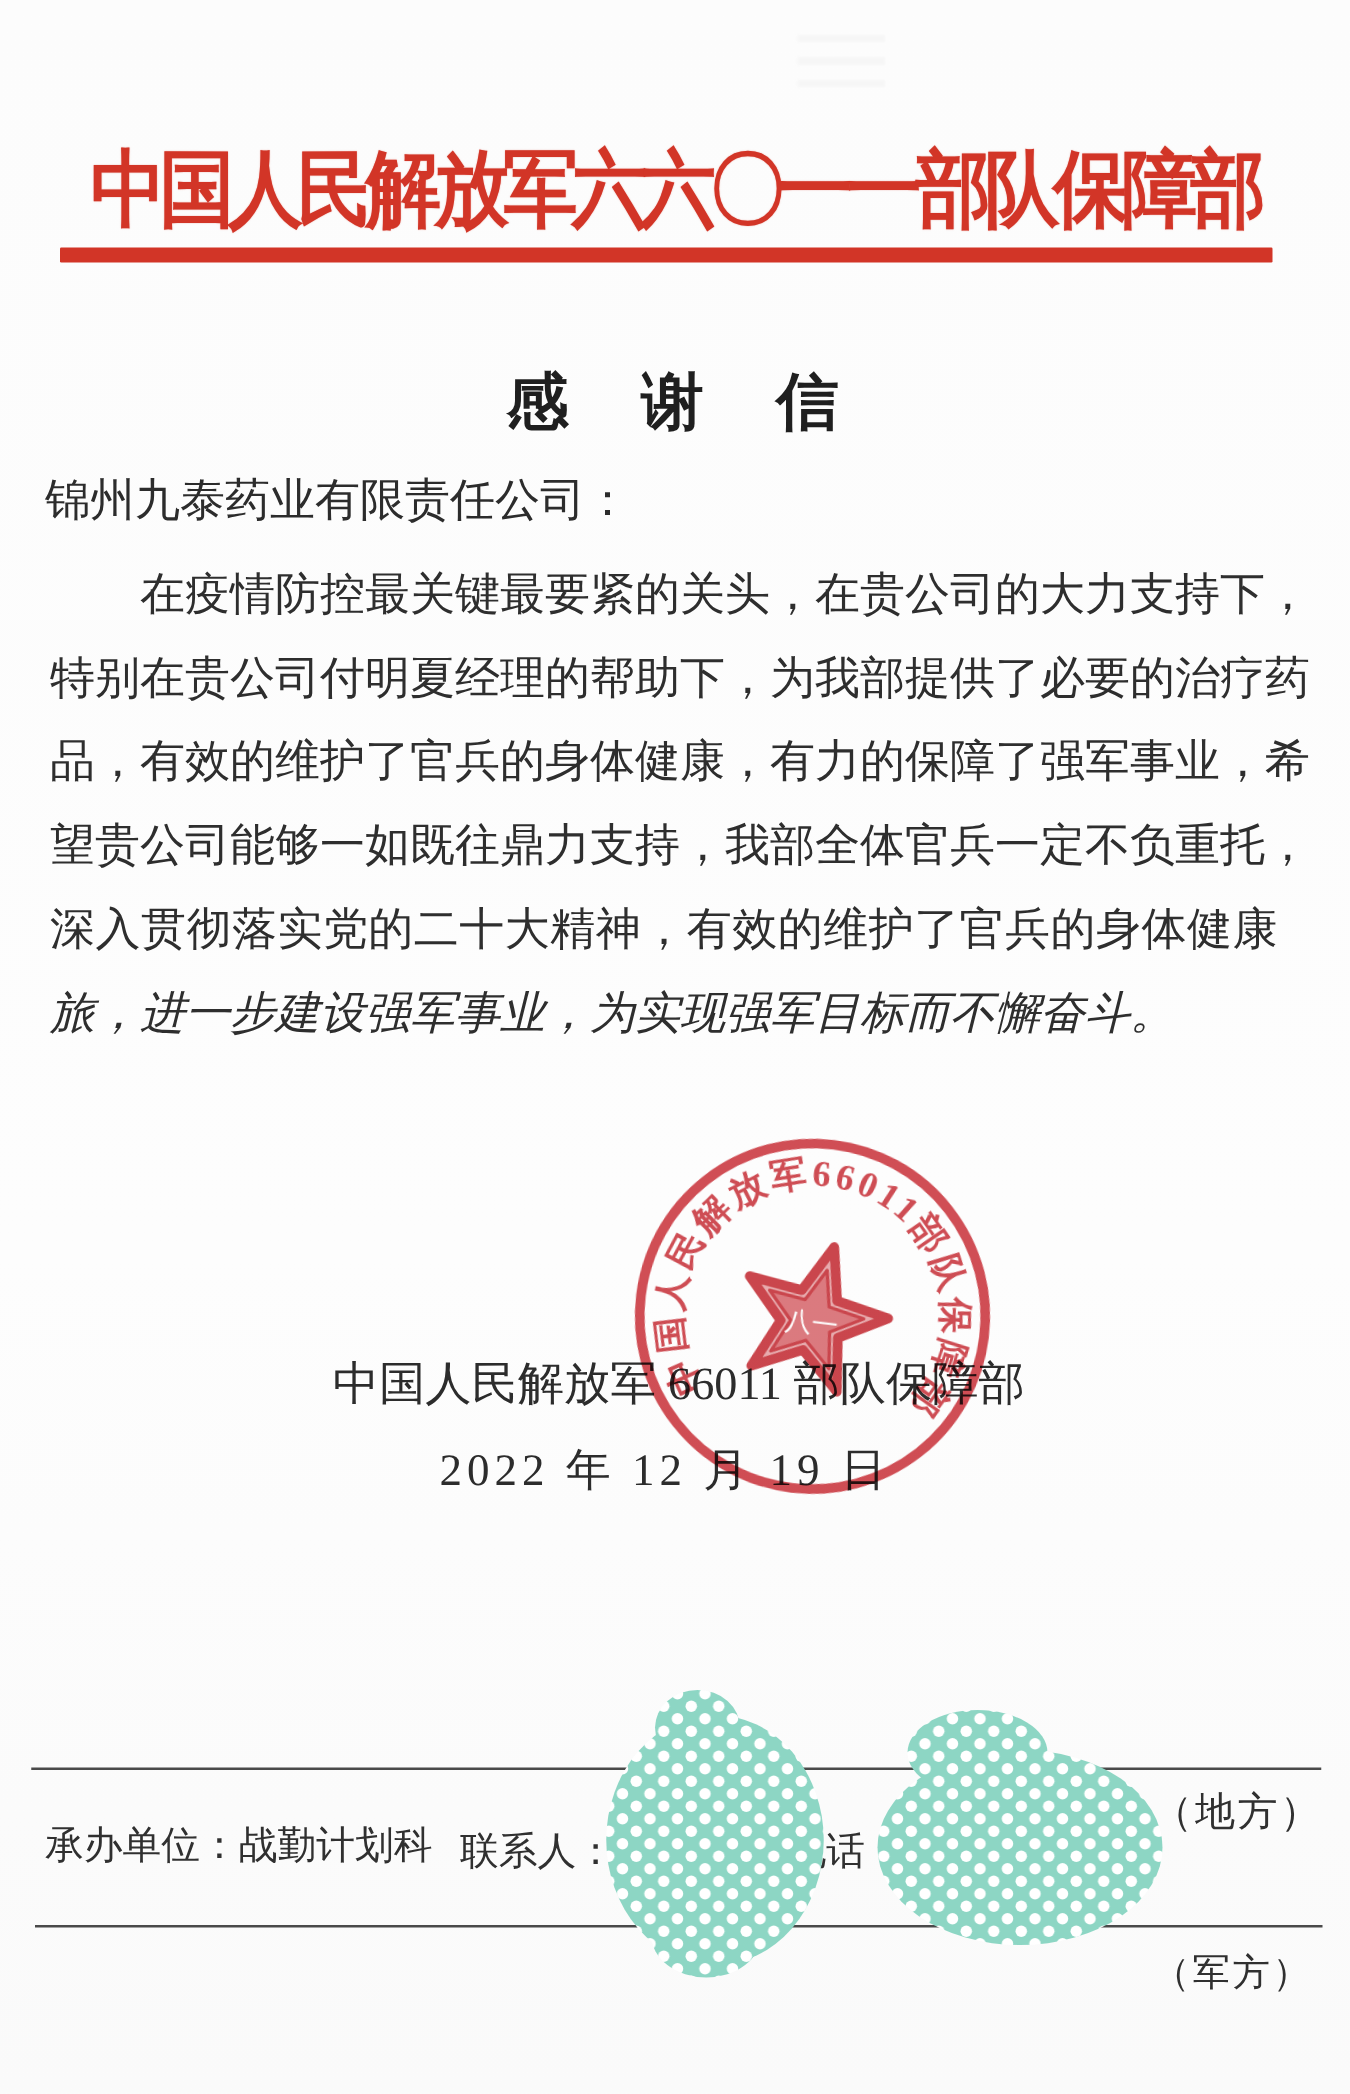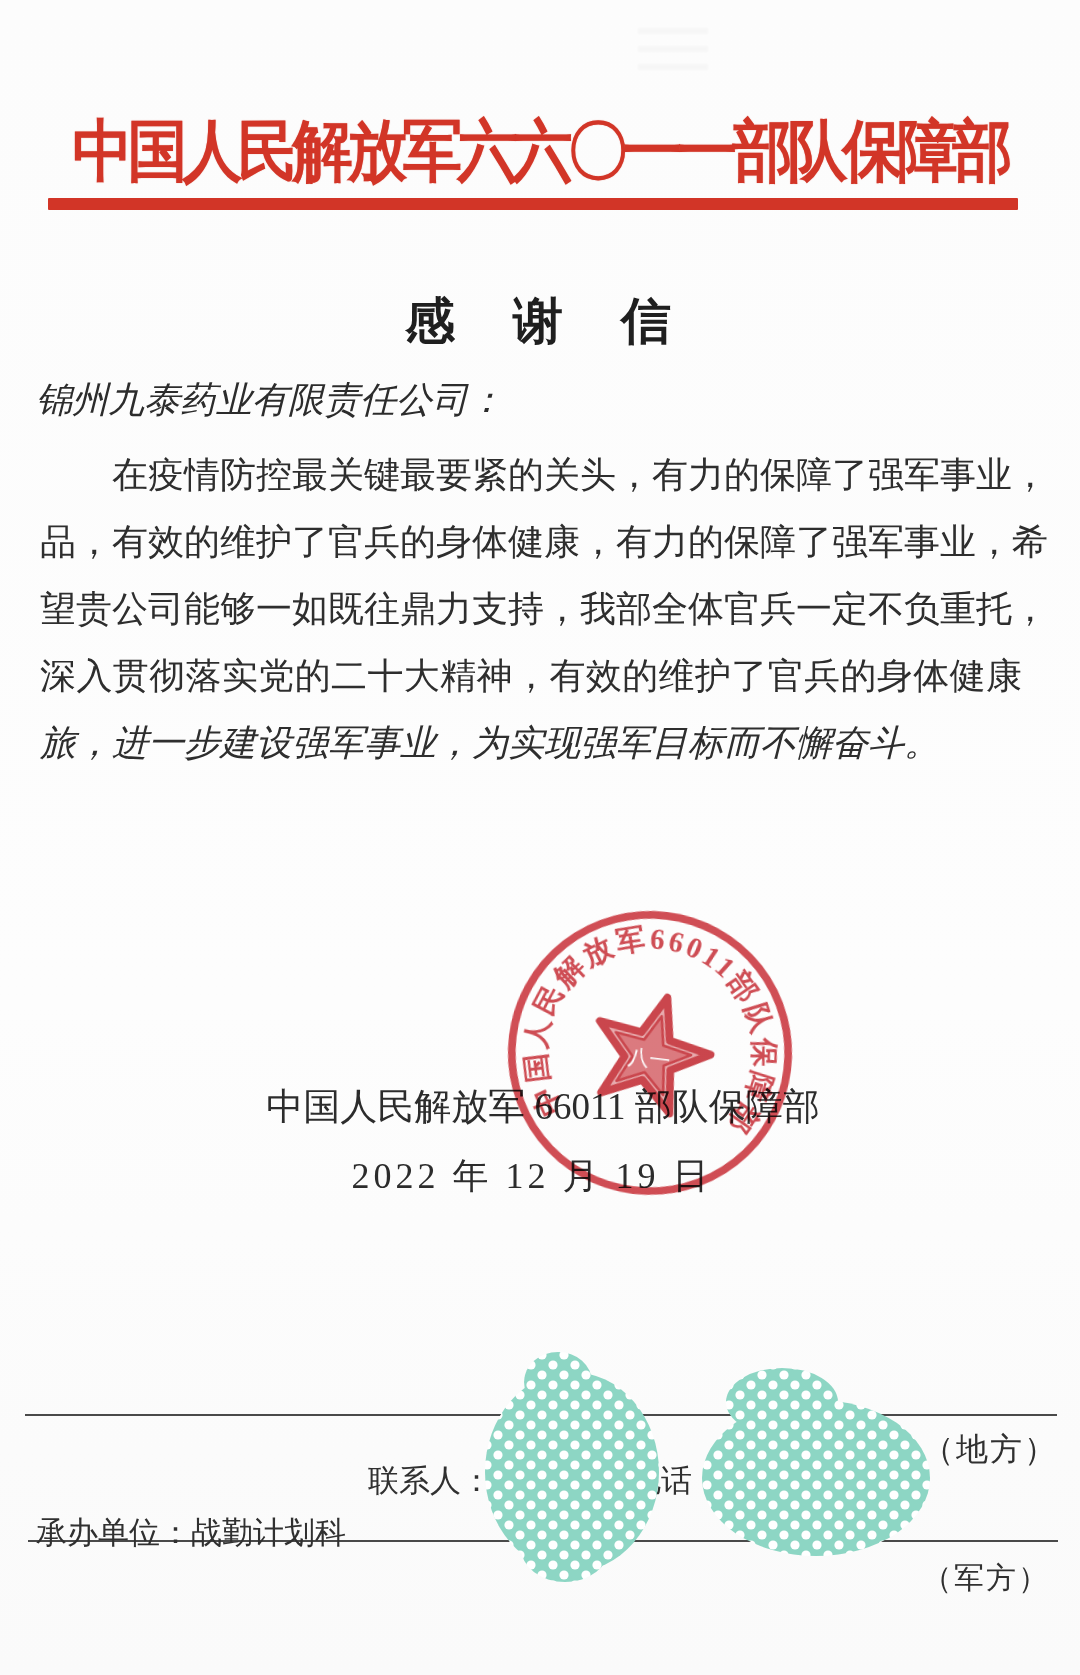--- a/index.html
+++ b/index.html
@@ -52,21 +52,20 @@
     color:#1f1f1f;
     letter-spacing:4px;
     white-space:nowrap;
   }
   .salutation{
     position:absolute;
     left:36px; top:376px;
     font-size:36px;
     color:#2c2c2c;
     white-space:nowrap;
-    font-style:italic;
   }
   .body-block{
     position:absolute;
     left:40px; top:442px;
     width:982px;
     color:#2e2e2e;
     font-size:36px;
   }
   .body-line{
     height:67px;
@@ -114,21 +113,21 @@
     background:#4a4a4a;
   }
   .footer-rule.top{ left:25px; top:1414px; width:1032px; }
   .footer-rule.bottom{ left:28px; top:1540px; width:1030px; }
   .footer-text{
     position:absolute;
     font-size:31px;
     color:#303030;
     white-space:nowrap;
   }
-  .f-org{ left:36px; top:1512px;text-align:center; }
+  .f-org{ left:36px; top:1455px;text-align:center; }
   .f-contact{ left:368px; top:1460px; }
   .f-phone{ left:630px; top:1460px; }
   .f-num{ left:898px; top:1430px; font-size:30px; }
   .f-local{ left:922px; top:1428px; font-size:32px; letter-spacing:2px; }
   .f-mil{ left:922px; top:1558px; font-size:30px; letter-spacing:2px; }
   .redaction{
     position:absolute;
     left:460px; top:1340px;
     filter:blur(.6px);
   }
@@ -140,21 +139,22 @@
 
   <div class="ghost-mark"></div>
 
   <div class="header-title">中国人民解放军六六〇一一部队保障部</div>
   <div class="header-rule"></div>
 
   <div class="letter-title">感　谢　信</div>
   <div class="salutation">锦州九泰药业有限责任公司：</div>
 
   <div class="body-block">
-    <div class="body-line first">在疫情防控最关键最要紧的关头，有力的保障了强军事业，</div>
+    <div class="body-line first">在疫情防控最关键最要紧的关头，在贵公司的大力支持下，</div>
+    <div class="body-line">特别在贵公司付明夏经理的帮助下，为我部提供了必要的治疗药</div>
     <div class="body-line">品，有效的维护了官兵的身体健康，有力的保障了强军事业，希</div>
     <div class="body-line">望贵公司能够一如既往鼎力支持，我部全体官兵一定不负重托，</div>
     <div class="body-line">深入贯彻落实党的二十大精神，有效的维护了官兵的身体健康</div>
     <div class="body-line last">旅，进一步建设强军事业，为实现强军目标而不懈奋斗。</div>
   </div>
 
   <div class="signature-line sig-center">中国人民解放军 66011 部队保障部</div>
   <div class="date-line">2022 年 12 月 19 日</div>
 
   <svg class="seal" viewBox="0 0 300 300">

